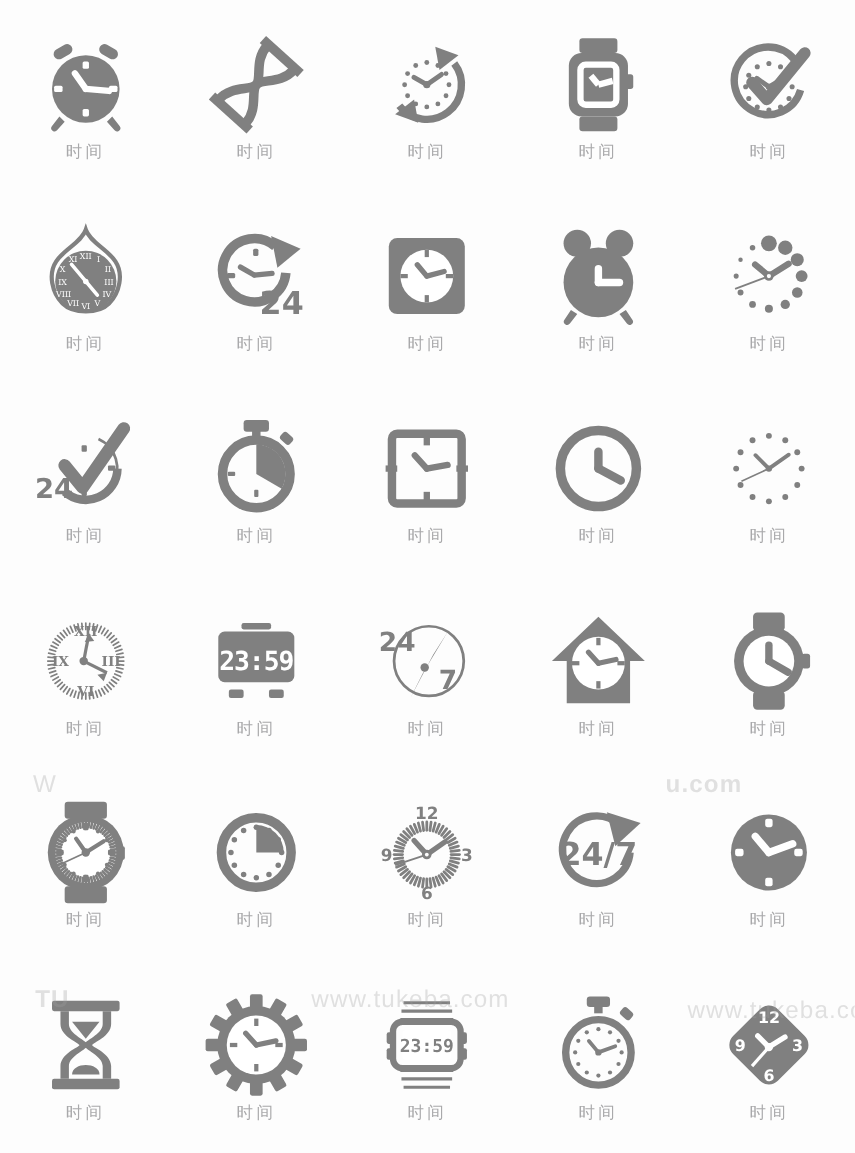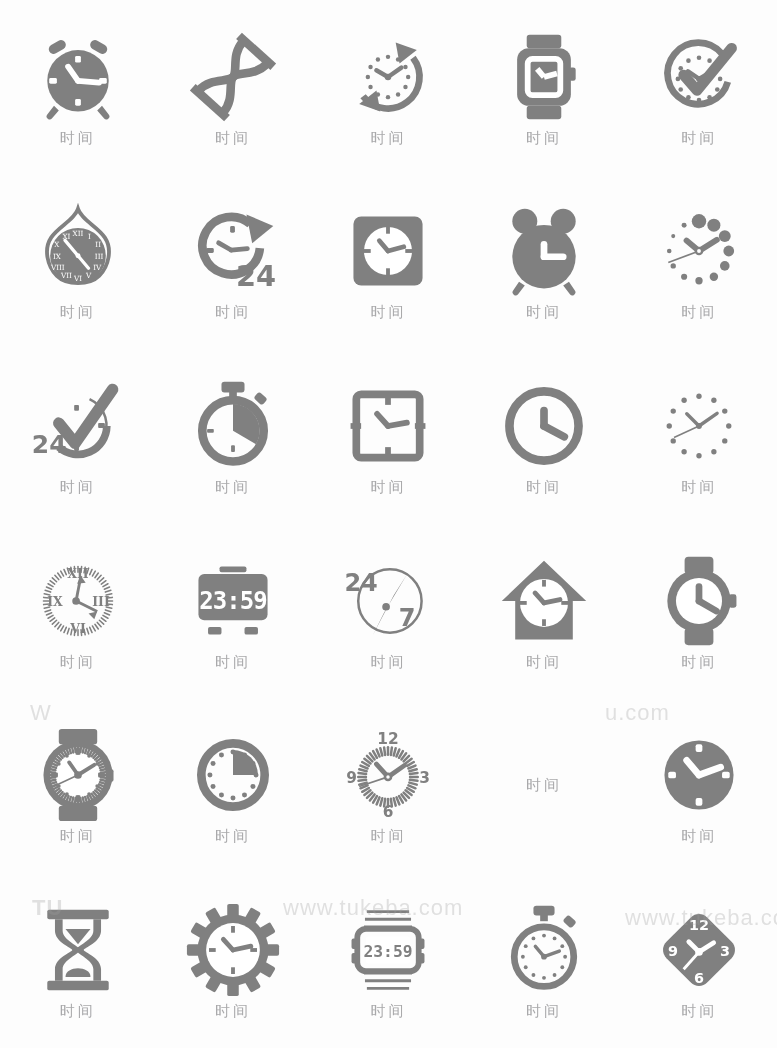--- a/index.html
+++ b/index.html
@@ -37,21 +37,21 @@
   }
   .wm{
     position:absolute;
     color:rgba(160,160,160,.30);
     font-size:22px;
     letter-spacing:1px;
     white-space:nowrap;
     pointer-events:none;
     font-family:"Liberation Sans",sans-serif;
   }
-  .wm1{left:605px;top:700px;}
+  .wm1{left:605px;top:700px;font-weight:bold;}
   .wm2{left:283px;top:895px;}
   .wm3{left:625px;top:905px;}
   .wm4{left:30px;top:700px;}
   .wm5{left:32px;top:895px;font-weight:bold;}
 </style>
 </head>
 <body>
 
 <div id="grid">
     <div class="cell">
@@ -653,20 +653,27 @@
   <line x1="50" y1="52" x2="37.96" y2="38.62" stroke="#808080" stroke-width="5" stroke-linecap="round"></line>
           <line x1="50" y1="52" x2="67.20" y2="39.95" stroke="#808080" stroke-width="5" stroke-linecap="round"></line>
   <line x1="50" y1="52" x2="20" y2="62" stroke="#808080" stroke-width="1.8"></line>
   <circle cx="50" cy="52" r="4.5" fill="#808080"></circle>
   <circle cx="50" cy="52" r="1.8" fill="#fdfdfd"></circle>
         </svg>
       </div>
       <div class="lbl">时间</div>
     </div>
     <div class="cell">
+      <div class="art">
+        <svg viewBox="0 0 100 100" xmlns="http://www.w3.org/2000/svg">
+  <path d="M70 24 A32 32 0 1 0 80 50" fill="none" stroke="#808080" stroke-width="7"></path>
+  <path d="M58 12 L90 22 L66 44z" fill="#808080"></path>
+  <text x="50" y="62" fill="#808080" font-family="DejaVu Sans, sans-serif" font-size="30" font-weight="bold" text-anchor="middle">24/7</text>
+        </svg>
+      </div>
       <div class="lbl">时间</div>
     </div>
     <div class="cell">
       <div class="art">
         <svg viewBox="0 0 100 100" xmlns="http://www.w3.org/2000/svg">
   <circle cx="50" cy="50" r="36" fill="#808080"></circle>
   <g fill="#fff">
     <rect x="46.5" y="18" width="7" height="8" rx="2"></rect>
     <rect x="46.5" y="74" width="7" height="8" rx="2"></rect>
     <rect x="18" y="46.5" width="8" height="7" rx="2"></rect>

